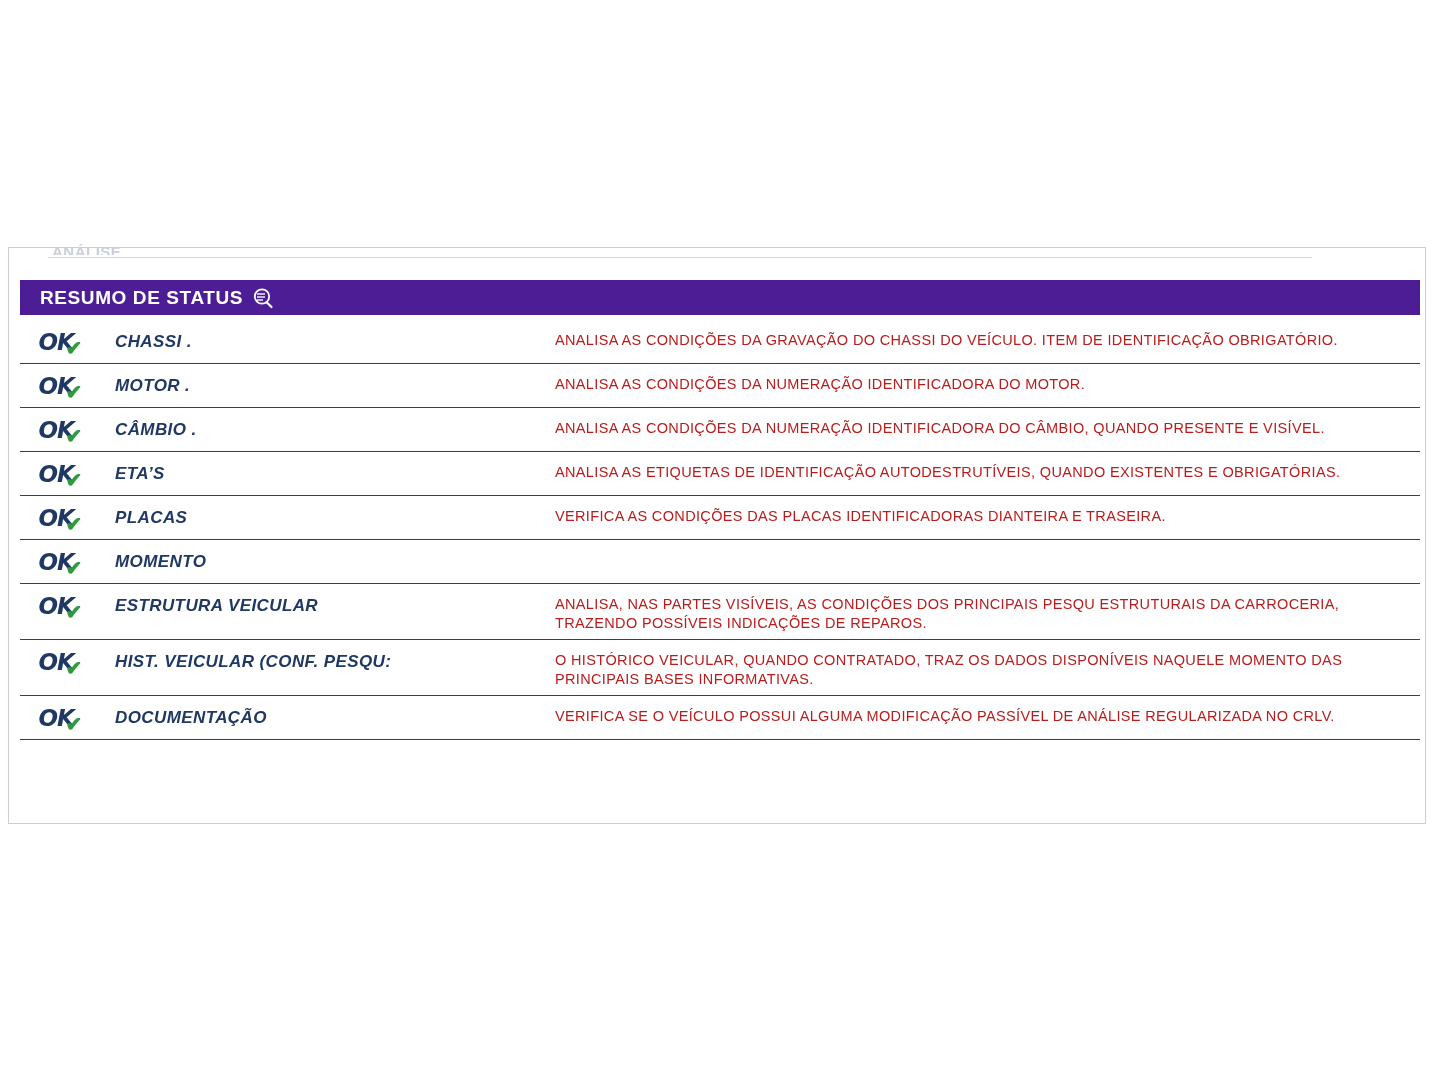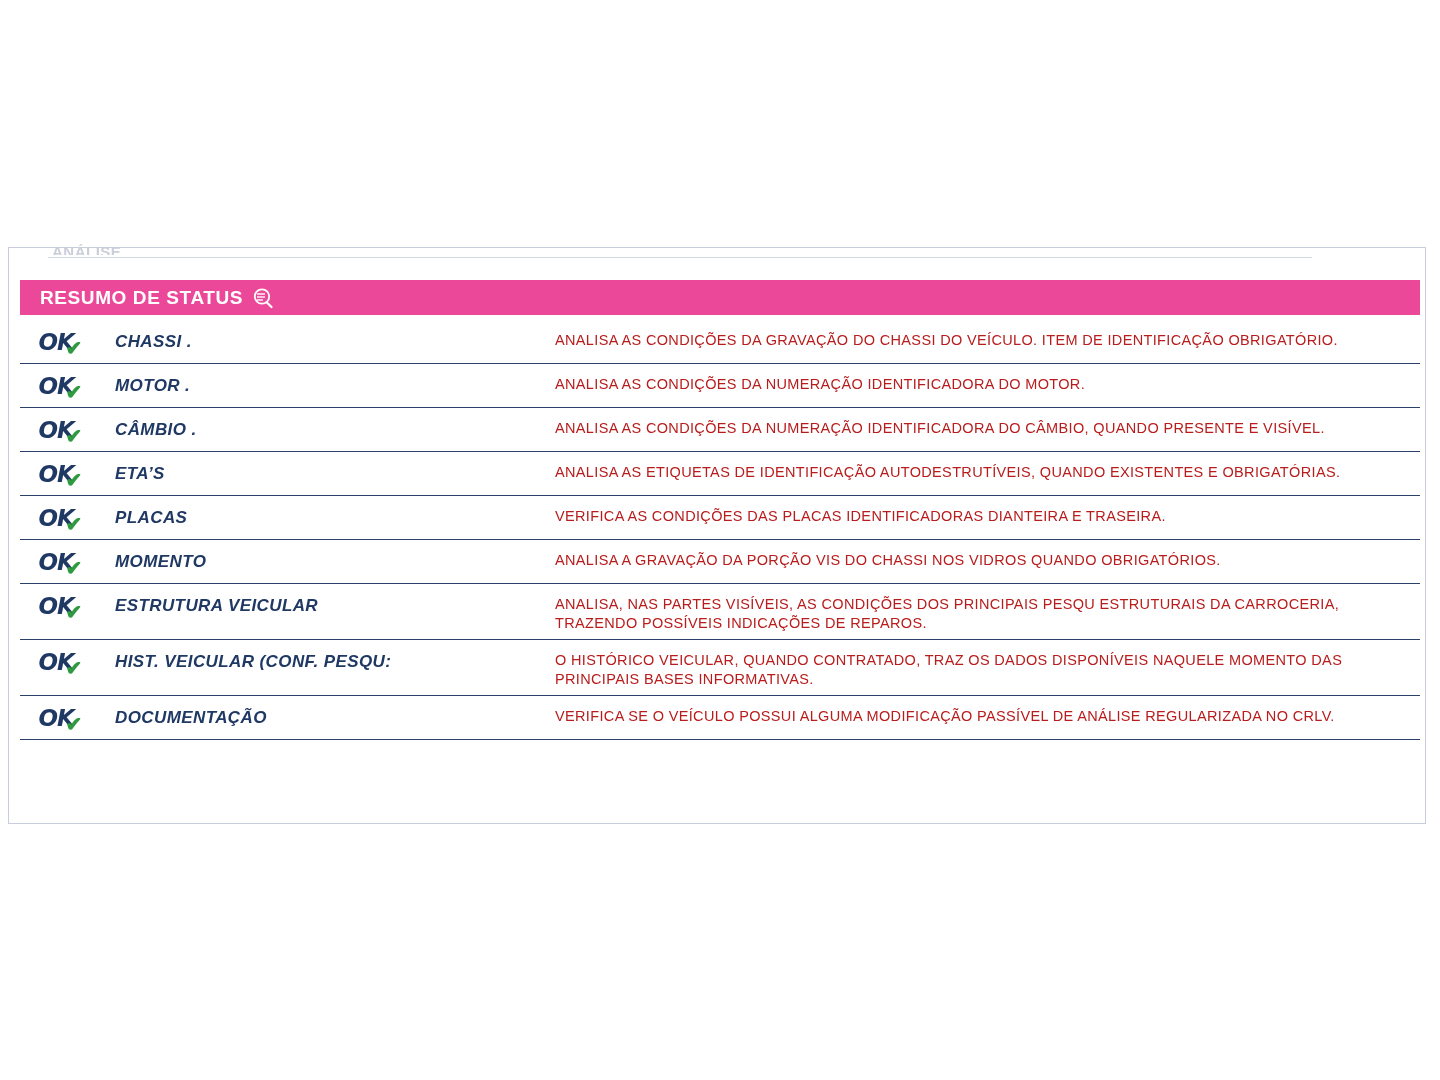--- a/index.html
+++ b/index.html
@@ -58,21 +58,21 @@
     letter-spacing: 0.5px;
     white-space: nowrap;
   }
 
   .section-header {
     position: absolute;
     left: 20px;
     top: 280px;
     width: 1400px;
     height: 35px;
-    background: #ec4899;
+    background: #4c1d95;
     display: flex;
     align-items: center;
     box-sizing: border-box;
     padding-left: 20px;
   }
   .section-header .title {
     color: #ffffff;
     font-size: 19px;
     font-weight: bold;
     letter-spacing: 0.6px;
@@ -241,21 +241,20 @@
     </div>
 
     <div class="status-row">
       <div class="row-badge">
         <div class="ok-stamp">
           <span class="ok-text">OK</span>
           <span class="ok-check">✔</span>
         </div>
       </div>
       <div class="row-label">MOMENTO</div>
-      <div class="row-desc">ANALISA A GRAVAÇÃO DA PORÇÃO VIS DO CHASSI NOS VIDROS QUANDO OBRIGATÓRIOS.</div>
     </div>
 
     <div class="status-row">
       <div class="row-badge">
         <div class="ok-stamp">
           <span class="ok-text">OK</span>
           <span class="ok-check">✔</span>
         </div>
       </div>
       <div class="row-label">ESTRUTURA VEICULAR</div>

